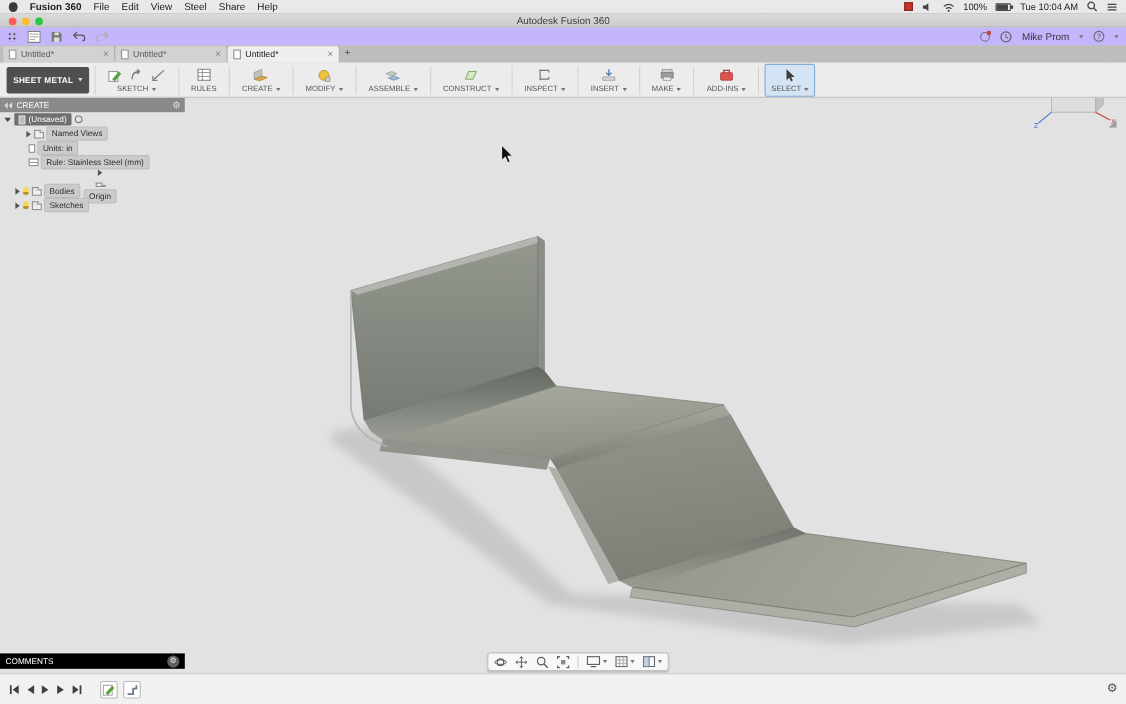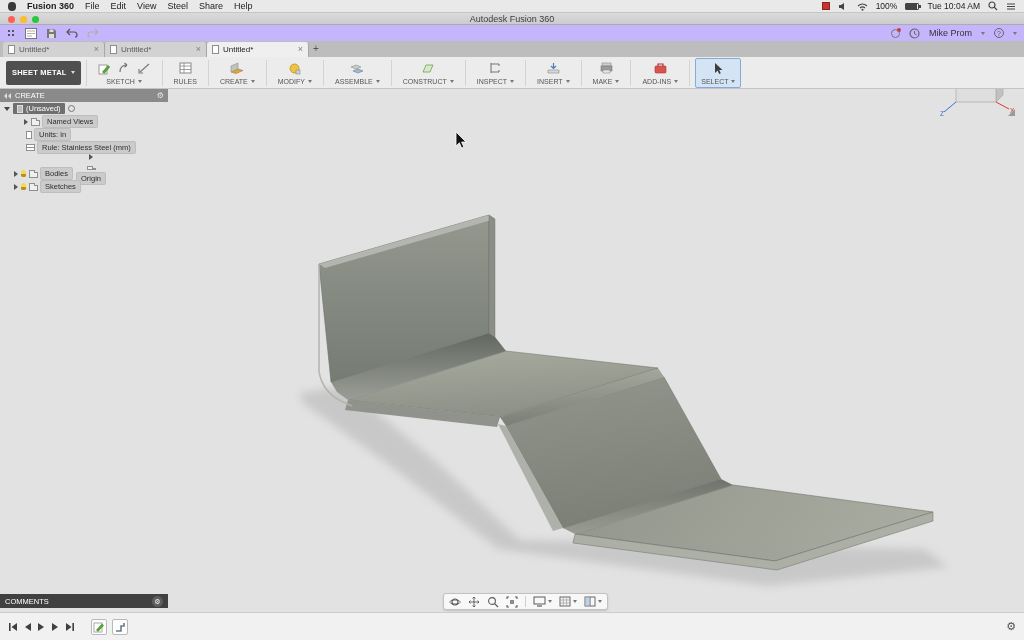--- a/index.html
+++ b/index.html
@@ -83,21 +83,21 @@
   .viewcube { right:8px; top:56px; width:80px; height:64px; z-index:20; }
 
   
   .navbar { left:443px; top:593px; height:17px; background:#f8f8f8; border:1px solid #c2c2c2; border-radius:3px;
             display:flex; align-items:center; padding:0 5px; gap:7px; z-index:20; box-shadow:0 1px 2px rgba(0,0,0,.15); }
   .navbar .nsep { width:1px; height:11px; background:#d0d0d0; }
   .nicon { display:flex; align-items:center; gap:2px; }
   .nicon svg { display:block; }
 
   
-  .comments { left:0; top:594px; width:168px; height:14px; background:#404040; color:#fff; font-size:7.5px;
+  .comments { left:0; top:594px; width:168px; height:14px; background:#000000; color:#fff; font-size:7.5px;
               display:flex; align-items:center; padding:0 5px; z-index:20; }
   .cgear { margin-left:auto; width:11px; height:11px; background:#5e5e5e; border-radius:50%; color:#eee;
            display:flex; align-items:center; justify-content:center; font-size:7px; line-height:1; }
 
   
   .timeline { left:0; top:612px; width:1024px; height:28px; background:#f1f1f1; border-top:1px solid #cdcdcd;
               display:flex; align-items:center; gap:5px; padding:0 8px; z-index:20; }
   .pb svg { display:block; }
   .feat { width:16px; height:16px; background:#fdfdfd; border:1px solid #b9b9b9; border-radius:2px;
           display:flex; align-items:center; justify-content:center; }

